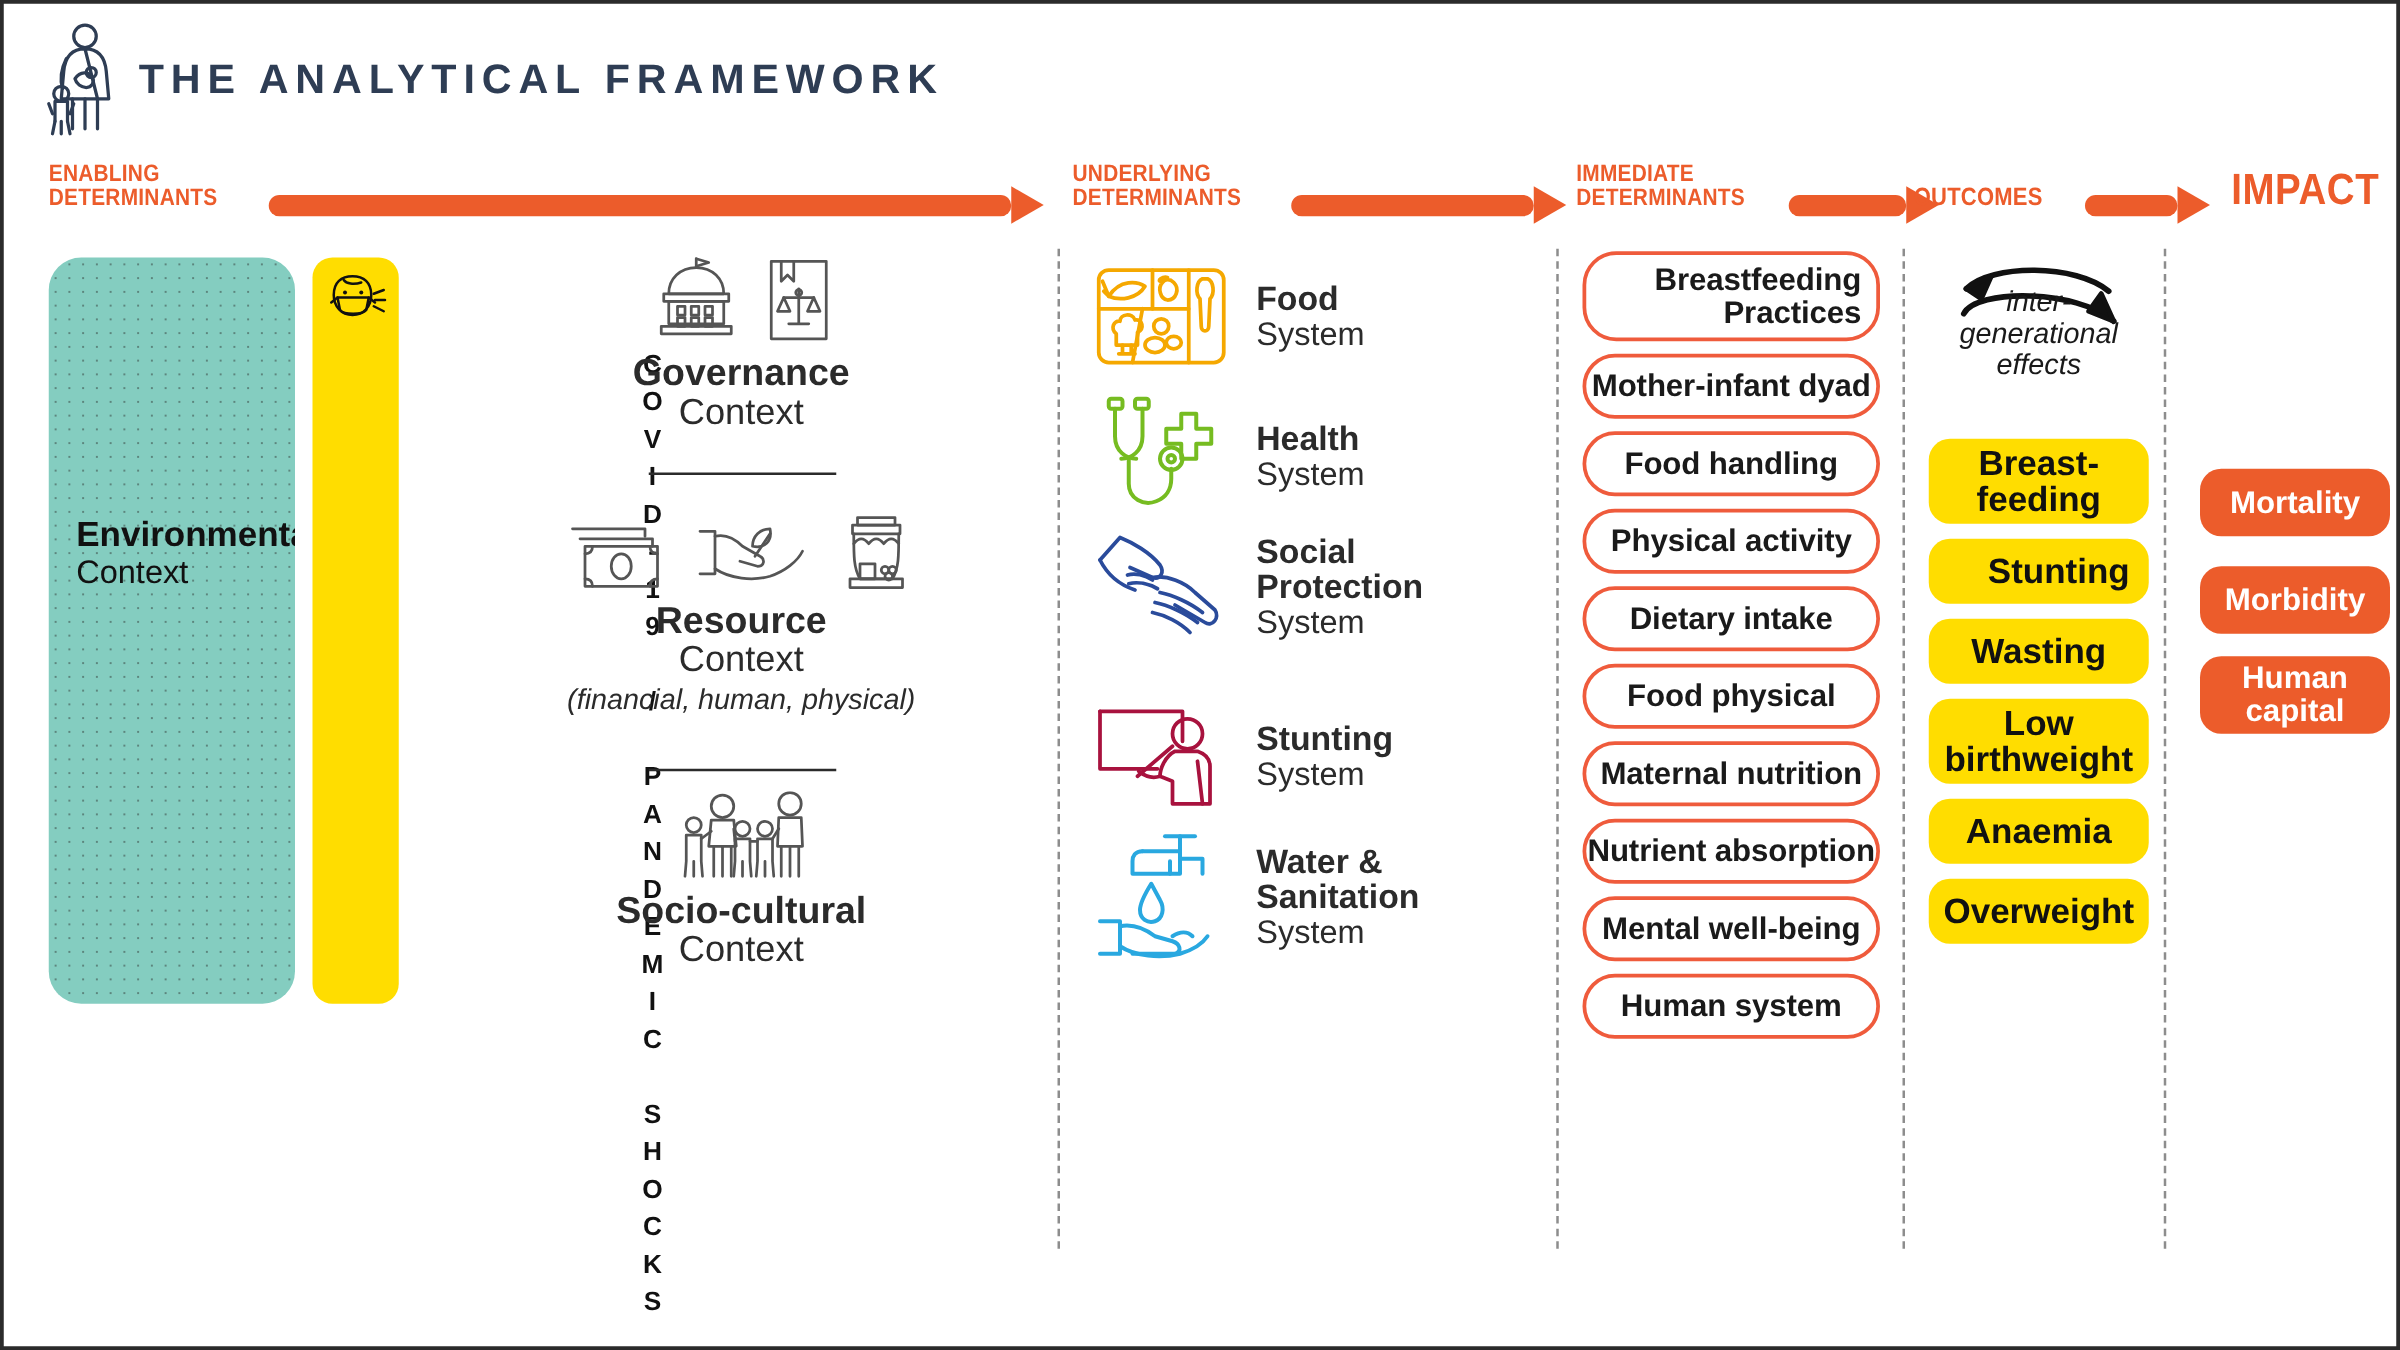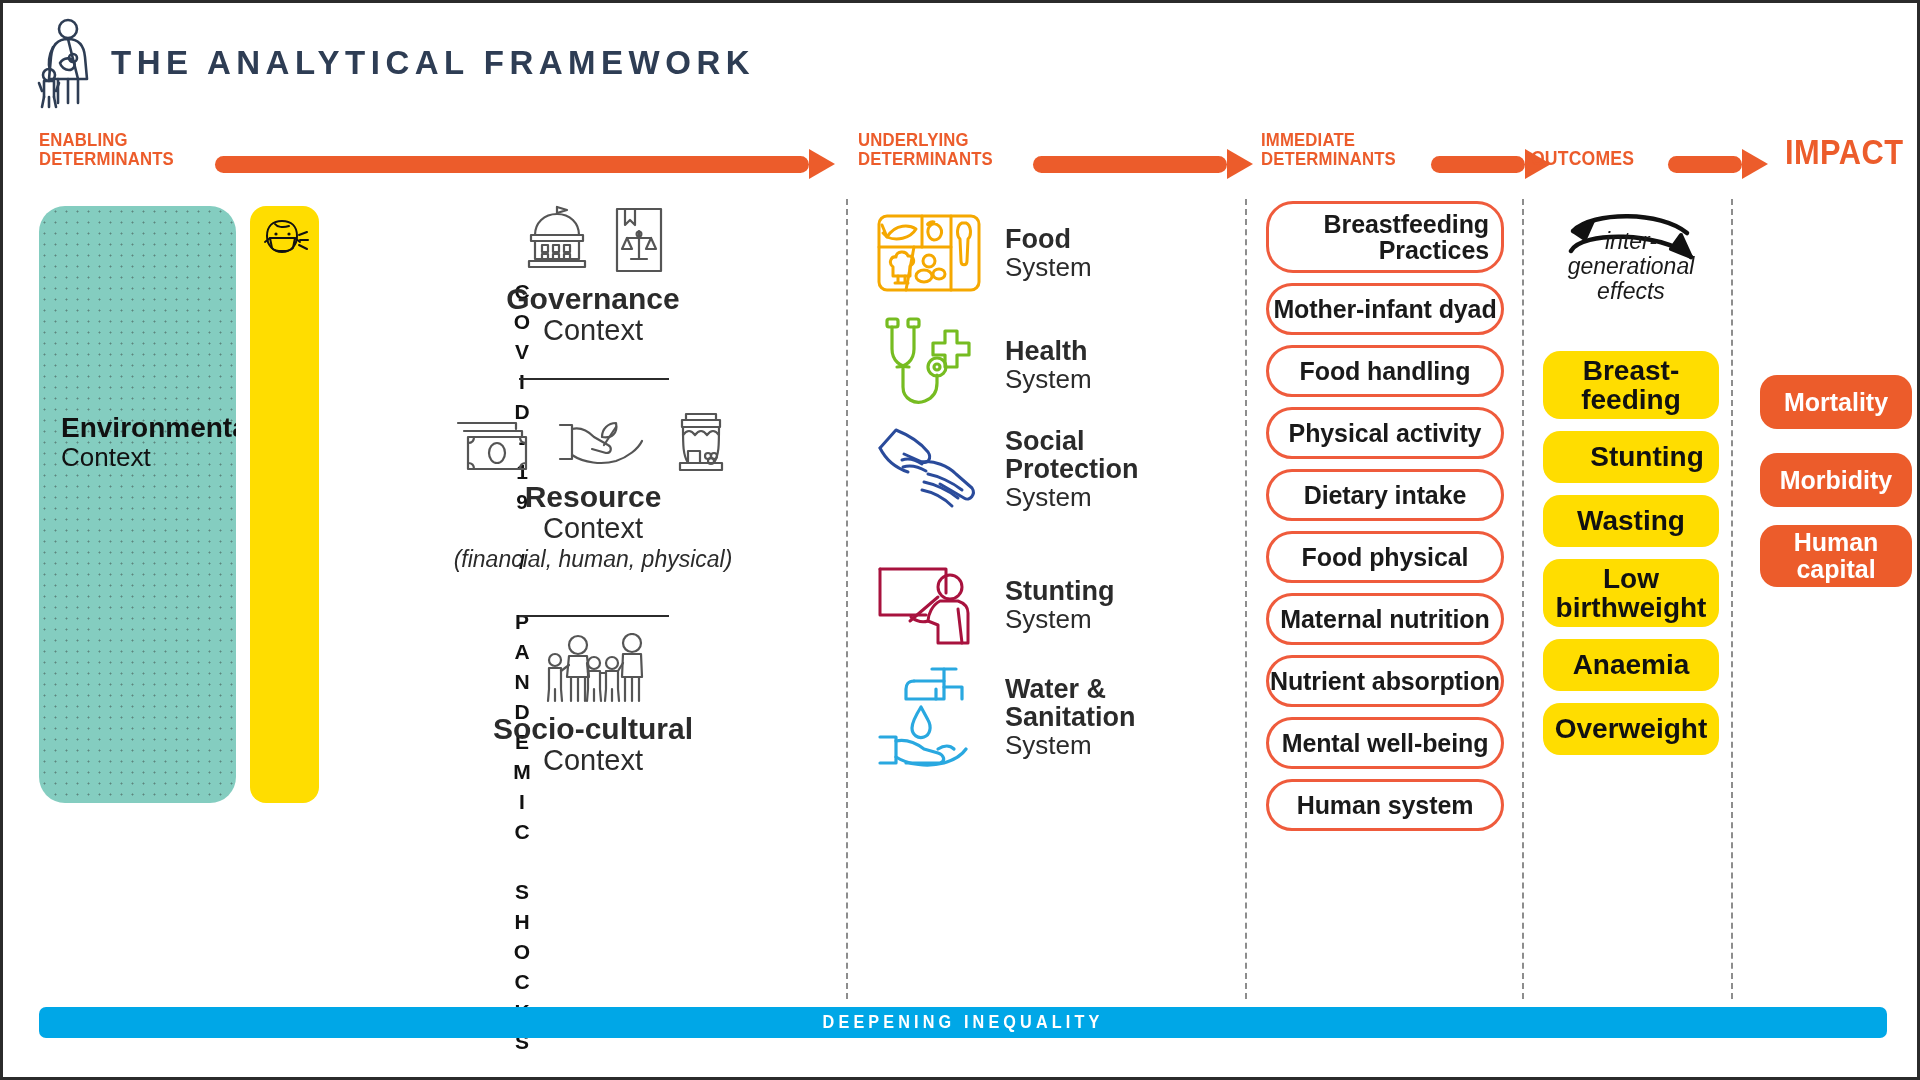--- a/index.html
+++ b/index.html
@@ -482,17 +482,14 @@
     <div class="outcome-pill" style="top:440px; height:52px;">Anaemia</div>
     <div class="outcome-pill" style="top:504px; height:52px;">Overweight</div>
   </div>
 
   <div id="impacts">
     <div class="impact-pill" style="top:176px; height:54px;">Mortality</div>
     <div class="impact-pill" style="top:254px; height:54px;">Morbidity</div>
     <div class="impact-pill" style="top:326px; height:62px;">Human capital</div>
   </div>
 
-  <div id="inequality-bar">
-    <span id="inequality-text">DEEPENING INEQUALITY</span>
-  </div>
 
 </div>
 
 </body></html>

